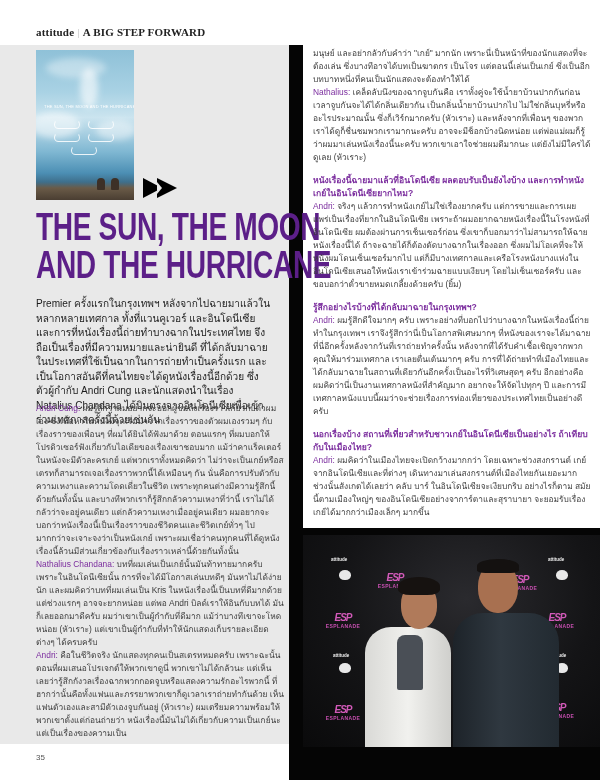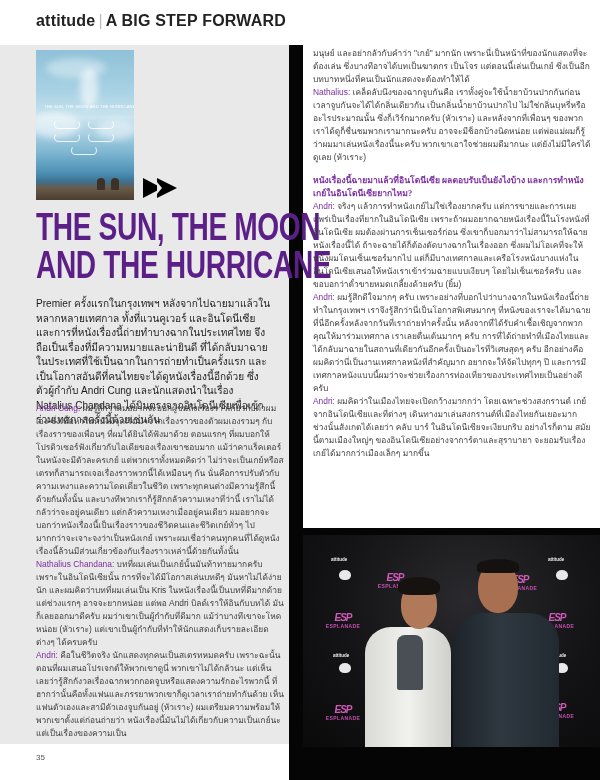--- a/index.html
+++ b/index.html
@@ -1,21 +1,21 @@
 <!DOCTYPE html>
 <html><head>
 <meta charset="utf-8">
 <style>
   * { box-sizing: border-box; margin: 0; padding: 0; }
   html, body { width: 600px; height: 780px; background: #ffffff; overflow: hidden; }
   body { position: relative; font-family: "DejaVu Sans", "Liberation Sans", sans-serif; color: #333; }
 
   .section-header {
-    position: absolute; left: 36px; top: 12px;
-    font-family: Liberation Sans, sans-serif; font-size: 16px; font-weight: bold; color: #222;
+    position: absolute; left: 36px; top: 26px;
+    font-family: Liberation Serif, serif; font-size: 11px; font-weight: bold; color: #222;
     letter-spacing: 0.2px; white-space: nowrap;
   }
   .section-header .sep { color: #bbb; font-weight: normal; margin: 0 3px; }
 
   .left-panel {
     position: absolute; left: 0; top: 45px; width: 289px; height: 699px;
     background: #e9e9e9;
   }
   .black-bar {
     position: absolute; left: 289px; top: 45px; width: 14px; height: 735px;
@@ -59,21 +59,21 @@
     transform: scaleX(0.95); transform-origin: left top;
   }
 
   .left-body { position: absolute; left: 36px; top: 402px; width: 248px; }
   .right-body { position: absolute; left: 313px; top: 47px; width: 278px; }
   .right-panel-bg {
     position: absolute; left: 303px; top: 45px; width: 297px; height: 483px; background: #ffffff;
   }
 
   .q {
-    font-family: Liberation Serif, serif; font-size: 8.6px; line-height: 13px;
+    font-family: Liberation Sans, sans-serif; font-size: 8.6px; line-height: 13px;
     color: #7b2d9e; font-weight: bold; margin-top: 10px;
   }
   .q:first-child { margin-top: 0; }
   .p {
     font-family: "Liberation Sans", sans-serif; font-size: 8.4px; line-height: 13px; color: #3a3a3a;
   }
   .p .speaker { color: #7b2d9e; font-weight: normal; }
 
   .photo {
     position: absolute; left: 303px; top: 535px; width: 297px; height: 212px;
@@ -163,24 +163,26 @@
   </div>
   <div class="p">
     <span class="speaker">Nathalius:</span><span> เคล็ดลับนึงของฉากจูบกันคือ เราทั้งคู่จะใช้น้ำยาบ้วนปากกันก่อน เวลาจูบกันจะได้ได้กลิ่นเดียวกัน เป็นกลิ่นน้ำยาบ้วนปากไป ไม่ใช่กลิ่นบุหรี่หรืออะไรประมาณนั้น ซึ่งก็เวิร์กมากครับ (หัวเราะ) และหลังจากที่เพื่อนๆ ของพวกเราได้ดูก็ชื่นชมพวกเรามากนะครับ อาจจะมีช็อกบ้างนิดหน่อย แต่พ่อแม่ผมก็รู้ว่าผมมาเล่นหนังเรื่องนี้นะครับ พวกเขาเอาใจช่วยผมดีมากนะ แต่ยังไม่มีใครได้ดูเลย (หัวเราะ)</span>
   </div>
 
   <div class="q">หนังเรื่องนี้ฉายมาแล้วที่อินโดนีเซีย ผลตอบรับเป็นยังไงบ้าง และการทำหนังเกย์ในอินโดนีเซียยากไหม?</div>
   <div class="p">
     <span class="speaker">Andri:</span><span> จริงๆ แล้วการทำหนังเกย์ไม่ใช่เรื่องยากครับ แต่การขายและการเผยแพร่เป็นเรื่องที่ยากในอินโดนีเซีย เพราะถ้าผมอยากฉายหนังเรื่องนี้ในโรงหนังที่อินโดนีเซีย ผมต้องผ่านการเซ็นเซอร์ก่อน ซึ่งเขาก็บอกมาว่าไม่สามารถให้ฉายหนังเรื่องนี้ได้ ถ้าจะฉายได้ก็ต้องตัดบางฉากในเรื่องออก ซึ่งผมไม่โอเคที่จะให้หนังผมโดนเซ็นเซอร์มากไป แต่ก็มีบางเทศกาลและเครือโรงหนังบางแห่งในอินโดนีเซียเสนอให้หนังเราเข้าร่วมฉายแบบเงียบๆ โดยไม่เซ็นเซอร์ครับ และขอบอกว่าตั๋วขายหมดเกลี้ยงด้วยครับ (ยิ้ม)</span>
   </div>
 
+  <div class="q">รู้สึกอย่างไรบ้างที่ได้กลับมาฉายในกรุงเทพฯ?</div>
   <div class="p">
     <span class="speaker">Andri:</span><span> ผมรู้สึกดีใจมากๆ ครับ เพราะอย่างที่บอกไปว่าบางฉากในหนังเรื่องนี้ถ่ายทำในกรุงเทพฯ เราจึงรู้สึกว่านี่เป็นโอกาสพิเศษมากๆ ที่หนังของเราจะได้มาฉายที่นี่อีกครั้งหลังจากวันที่เราถ่ายทำครั้งนั้น หลังจากที่ได้รับคำเชื้อเชิญจากพวกคุณให้มาร่วมเทศกาล เราเลยตื่นเต้นมากๆ ครับ การที่ได้ถ่ายทำที่เมืองไทยและได้กลับมาฉายในสถานที่เดียวกันอีกครั้งเป็นอะไรที่วิเศษสุดๆ ครับ อีกอย่างคือผมคิดว่านี่เป็นงานเทศกาลหนังที่สำคัญมาก อยากจะให้จัดไปทุกๆ ปี และการมีเทศกาลหนังแบบนี้ผมว่าจะช่วยเรื่องการท่องเที่ยวของประเทศไทยเป็นอย่างดีครับ</span>
   </div>
 
+  <div class="q">นอกเรื่องบ้าง สถานที่เที่ยวสำหรับชาวเกย์ในอินโดนีเซียเป็นอย่างไร ถ้าเทียบกับในเมืองไทย?</div>
   <div class="p">
     <span class="speaker">Andri:</span><span> ผมคิดว่าในเมืองไทยจะเปิดกว้างมากกว่า โดยเฉพาะช่วงสงกรานต์ เกย์จากอินโดนีเซียและที่ต่างๆ เดินทางมาเล่นสงกรานต์ที่เมืองไทยกันเยอะมาก ช่วงนั้นสังเกตได้เลยว่า คลับ บาร์ ในอินโดนีเซียจะเงียบกริบ อย่างไรก็ตาม สมัยนี้ตามเมืองใหญ่ๆ ของอินโดนีเซียอย่างจาการ์ตาและสุราบายา จะยอมรับเรื่องเกย์ได้มากกว่าเมืองเล็กๆ มากขึ้น</span>
   </div>
 </div>
 
 <div class="photo">
   <div class="logo-esp" style="left:18px;top:78px"><div class="mark">ESP</div><span>ESPLANADE</span></div>
   <div class="logo-esp" style="left:232px;top:78px"><div class="mark">ESP</div><span>ESPLANADE</span></div>
   <div class="logo-esp" style="left:70px;top:38px"><div class="mark">ESP</div><span>ESPLANADE</span></div>
   <div class="logo-esp" style="left:195px;top:40px"><div class="mark">ESP</div><span>ESPLANADE</span></div>

